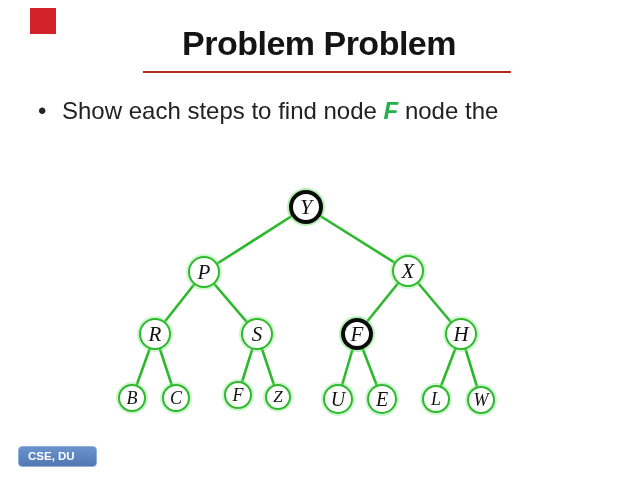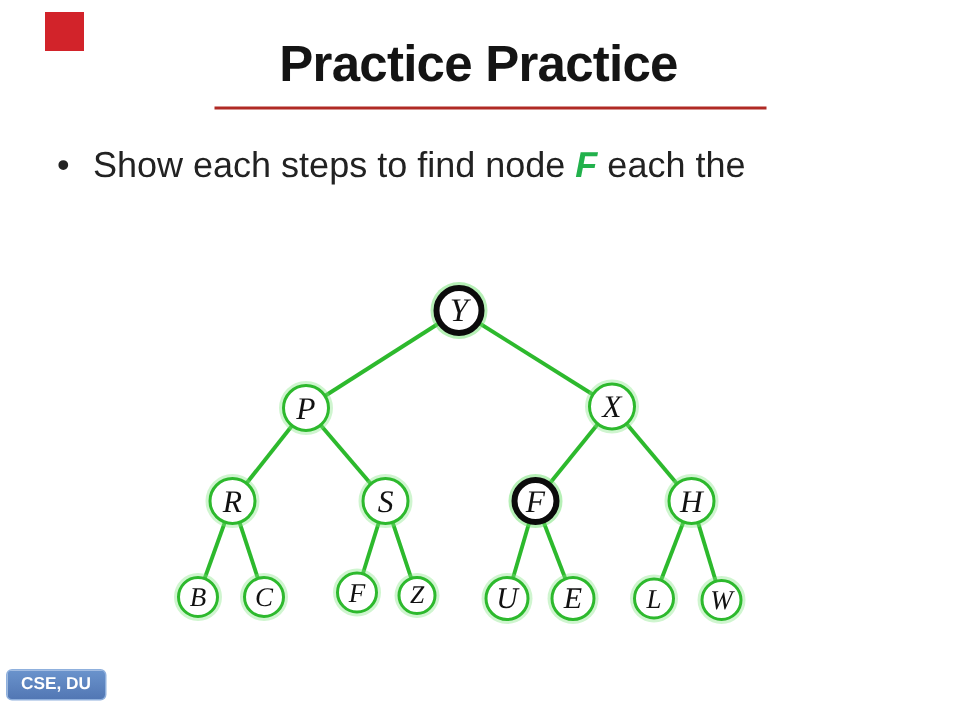--- a/index.html
+++ b/index.html
@@ -40,43 +40,43 @@
   }
   .ring-green{
     border:2px solid var(--tree-green,#2db92d);
     box-shadow:0 0 0 2px rgba(130,230,130,0.38);
   }
   .ring-black{
     border:4px solid #0b0b0b;
     box-shadow:0 0 0 2px rgba(110,225,110,0.5);
   }
   .footer-badge{
-    position:absolute;left:4px;top:446px;padding:3px 9px 4px 9px;
+    position:absolute;left:18px;top:446px;padding:3px 21px 4px 9px;
     background:linear-gradient(#6a93cc,#5277b4);
     border:1px solid #8fb0dd;border-radius:4px;
     color:#ffffff;font-size:11.5px;font-weight:700;
     font-family:"Liberation Sans",sans-serif;
   }
 </style>
 </head>
 <body>
 
 <div class="slide">
 
   <div class="corner-square"></div>
 
   <div class="title-wrap">
-    <h1 class="slide-title">Practice Practice</h1>
+    <h1 class="slide-title">Problem Problem</h1>
   </div>
   <div class="title-underline"></div>
 
   <div class="bullet-row">
     <div class="bullet-marker">•</div>
     <div class="bullet-text">
-      <div><span>Show each steps to find node </span><span class="accent">F</span><span> each the</span></div>
+      <div><span>Show each steps to find node </span><span class="accent">F</span><span> node the</span></div>
     </div>
   </div>
 
   <div class="tree">
     <svg id="tree-svg" width="638" height="479" viewBox="0 0 638 479">
         <line x1="306" y1="207" x2="204" y2="272"></line>
         <line x1="306" y1="207" x2="408" y2="271"></line>
         <line x1="204" y1="272" x2="155" y2="334"></line>
         <line x1="204" y1="272" x2="257" y2="334"></line>
         <line x1="408" y1="271" x2="357" y2="334"></line>

